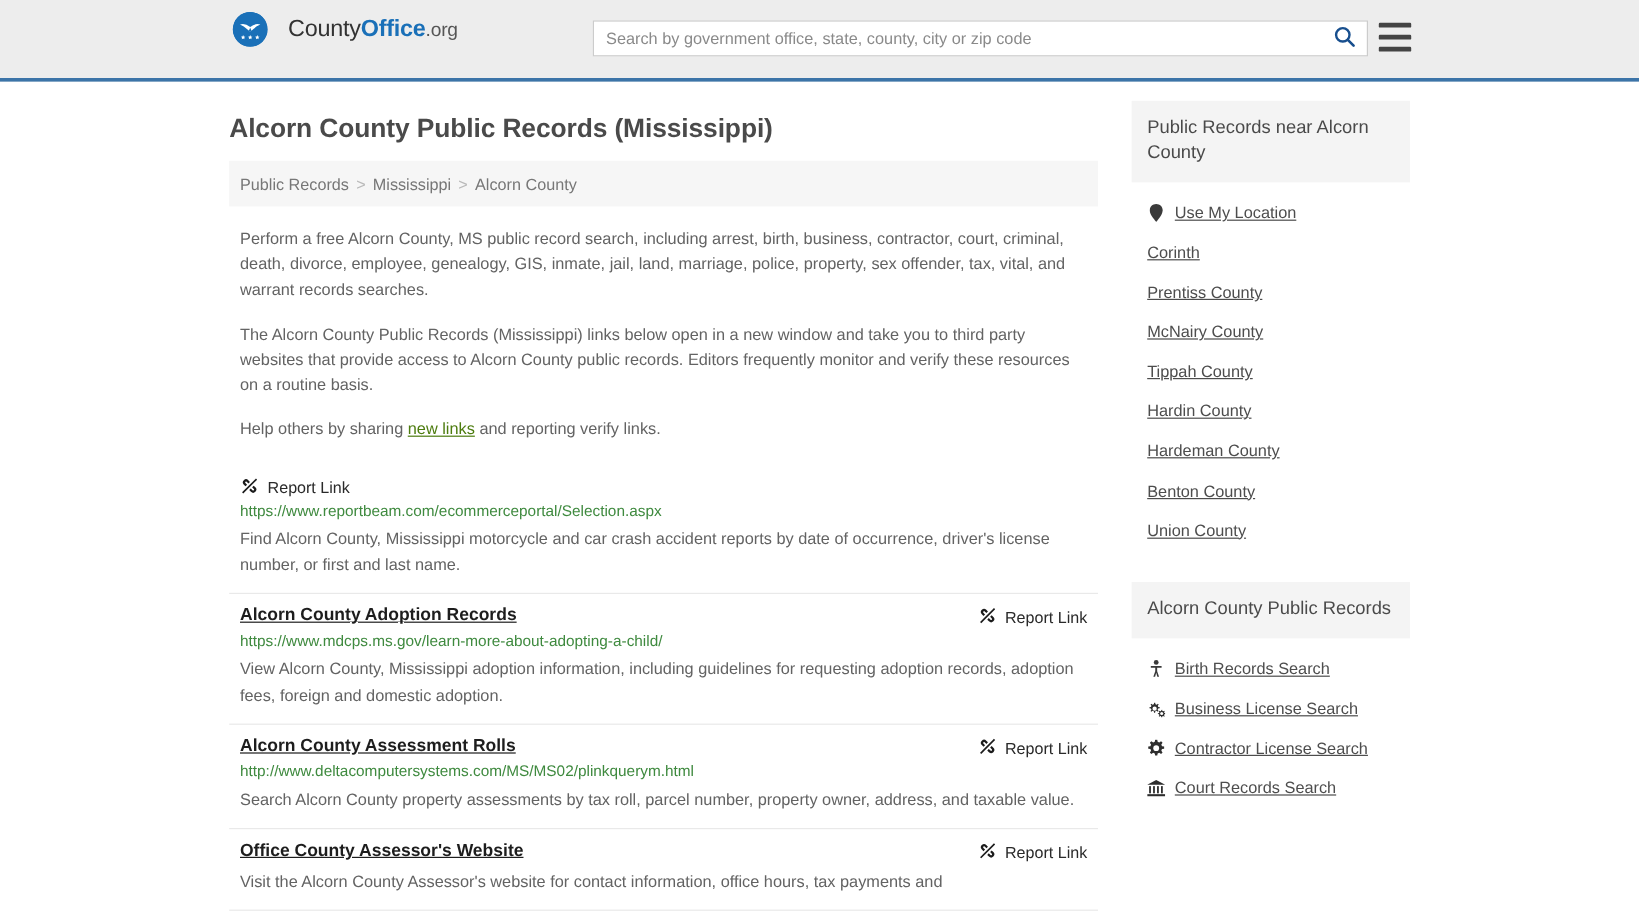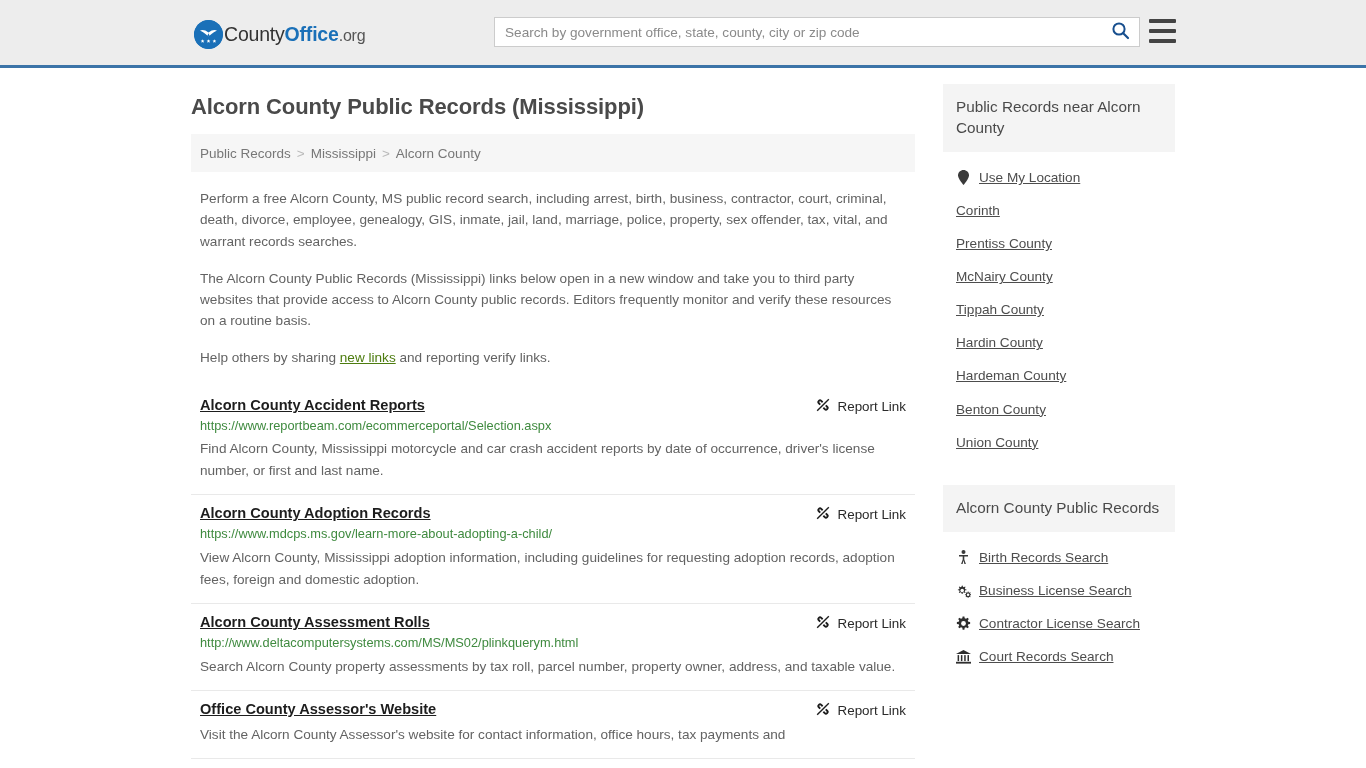--- a/index.html
+++ b/index.html
@@ -18,24 +18,24 @@
     height: 68px;
     background: #ededed;
     border-bottom: 3px solid #3c74a8;
     display: flex;
     align-items: center;
     position: relative;
   }
   .brand {
     position: absolute;
     left: 194px;
-    top: 20px;
-    display: flex;
-    align-items: center;
-    gap: 1px;
+    top: 10px;
+    display: flex;
+    align-items: center;
+    gap: 17px;
     text-decoration: none;
   }
   .brand-mark {
     width: 29px; height: 29px;
     border-radius: 50%;
     background: #1a70b8;
     position: relative;
     flex: none;
     overflow: hidden;
   }
@@ -293,21 +293,20 @@
       <section class="intro">
         <p class="first">Perform a free Alcorn County, MS public record search, including arrest, birth, business, contractor, court, criminal, death, divorce, employee, genealogy, GIS, inmate, jail, land, marriage, police, property, sex offender, tax, vital, and warrant records searches.</p>
         <p>The Alcorn County Public Records (Mississippi) links below open in a new window and take you to third party websites that provide access to Alcorn County public records. Editors frequently monitor and verify these resources on a routine basis.</p>
         <p><span>Help others by sharing </span><a class="inline-link" href="#">new links</a><span> and reporting verify links.</span></p>
       </section>
 
       <section class="results">
 
         <article class="result">
           <div class="result-head">
-            <a class="result-title" href="#">Alcorn County Accident Reports</a>
             <a class="report-link" href="#">
               <span>
                 <svg width="16" height="16" viewBox="0 0 16 16" aria-hidden="true">
                   <path d="M3.2 3.2 a2.6 2.6 0 0 1 3.7 0 l1.4 1.4 -1.3 1.3 -1.4-1.4 a.8.8 0 0 0-1.1 0 a.8.8 0 0 0 0 1.1 l1.4 1.4 -1.3 1.3 -1.4-1.4 a2.6 2.6 0 0 1 0-3.7 z" fill="#1c1c1c"></path>
                   <path d="M12.8 12.8 a2.6 2.6 0 0 1-3.7 0 l-1.4-1.4 1.3-1.3 1.4 1.4 a.8.8 0 0 0 1.1 0 a.8.8 0 0 0 0-1.1 l-1.4-1.4 1.3-1.3 1.4 1.4 a2.6 2.6 0 0 1 0 3.7 z" fill="#1c1c1c"></path>
                   <line x1="2.2" y1="13.8" x2="13.8" y2="2.2" stroke="#1c1c1c" stroke-width="1.4"></line>
                 </svg>
               </span>
               <span>Report Link</span>
             </a>

